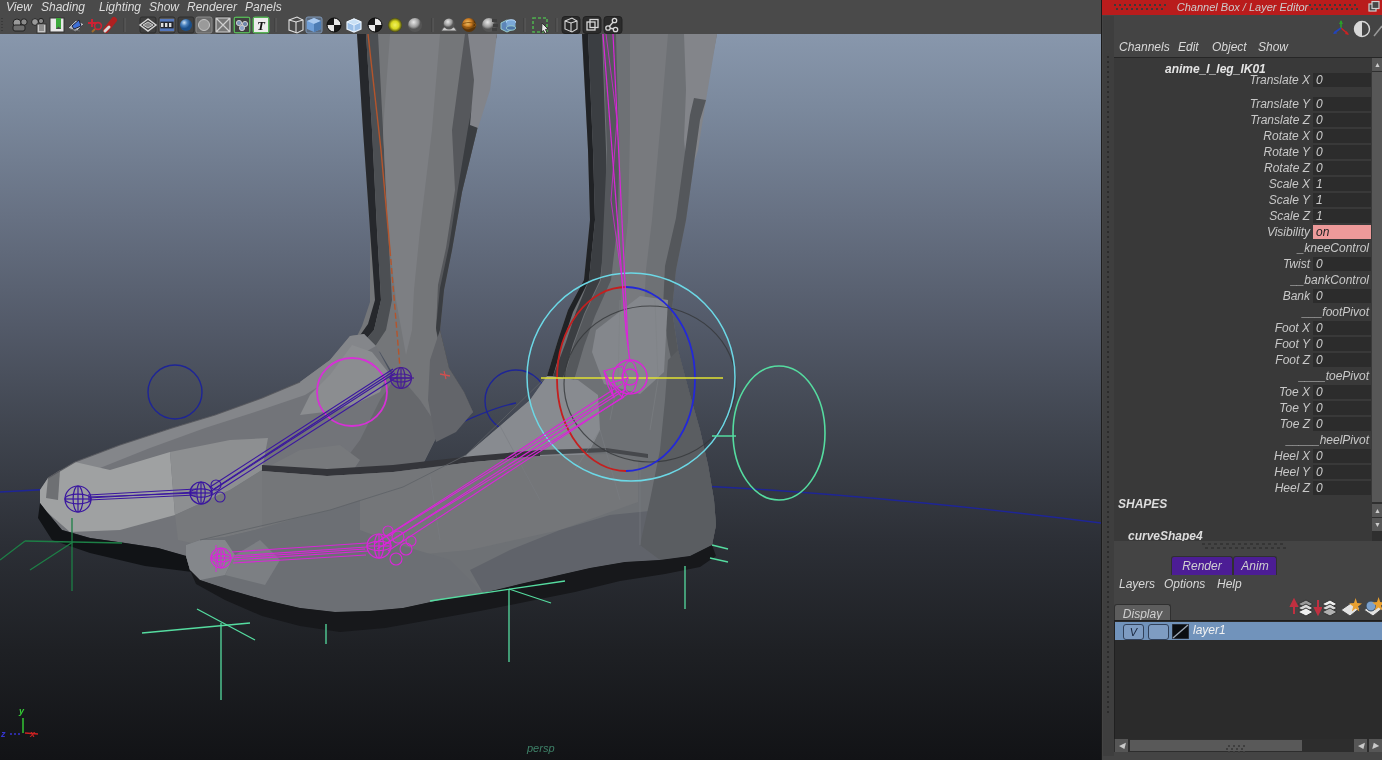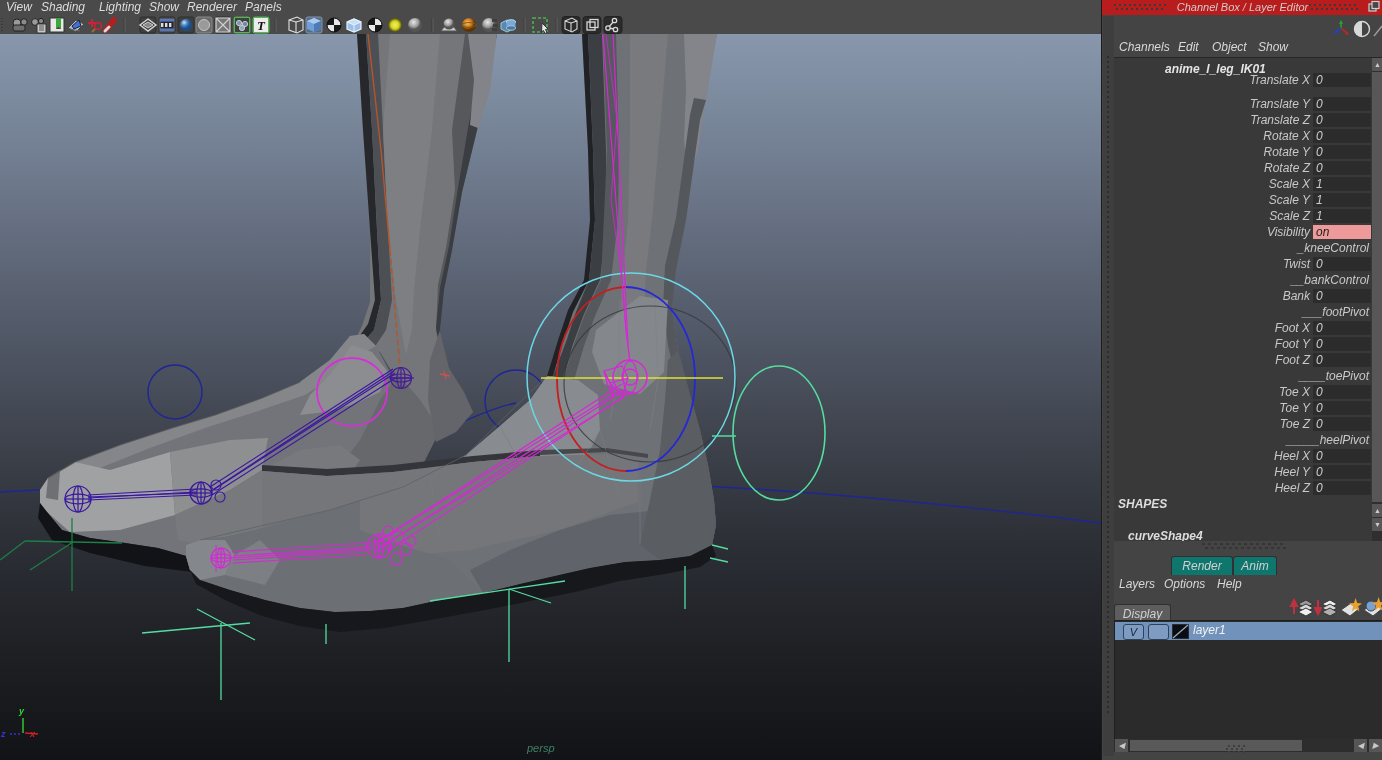--- a/index.html
+++ b/index.html
@@ -22,21 +22,21 @@
     overflow:hidden;}
   .crow{position:absolute;height:16px;line-height:16px;font-size:12px;color:#c8c8c8;width:269px;}
   .clab{position:absolute;right:73px;top:0;}
   .clab2{position:absolute;right:14px;top:0;}
   .cval{position:absolute;left:199px;top:1px;width:55px;height:14px;background:#2c2c2c;
     color:#cccccc;padding-left:3px;line-height:14px;}
   .cvalpink{background:#ee9a9a;color:#222222;}
   
   #tabs{left:12px;top:556px;height:18px;}
   .tab{position:absolute;top:0;height:18px;font-size:12px;text-align:center;line-height:18px;
-    color:#d0d0d0;border:1px solid #303030;border-bottom:none;border-radius:3px 3px 0 0;background:#0f766e;}
+    color:#d0d0d0;border:1px solid #303030;border-bottom:none;border-radius:3px 3px 0 0;background:#4c1d95;}
   #lemenus{left:12px;top:575px;width:269px;height:18px;color:#d8d8d8;font-size:12px;line-height:18px;}
   #lemenus span{position:absolute;top:0;}
   #llist{left:12px;top:620px;width:270px;height:118px;background:#2b2b2b;border:1px solid #1e1e1e;
     border-left-color:#202020;}
   #lrow{left:0px;top:1px;width:270px;height:18px;background:#7193bb;}
   .vbox{position:absolute;top:2px;width:19px;height:14px;border:1px solid #31415a;border-radius:3px;
     background:#7e9cc2;}
   #hscroll{left:12px;top:739px;width:270px;height:13px;background:#2d2d2d;}
   .sbtn{position:absolute;background:#565656;width:13px;height:13px;color:#c9c9c9;font-size:8px;
     text-align:center;line-height:13px;}

